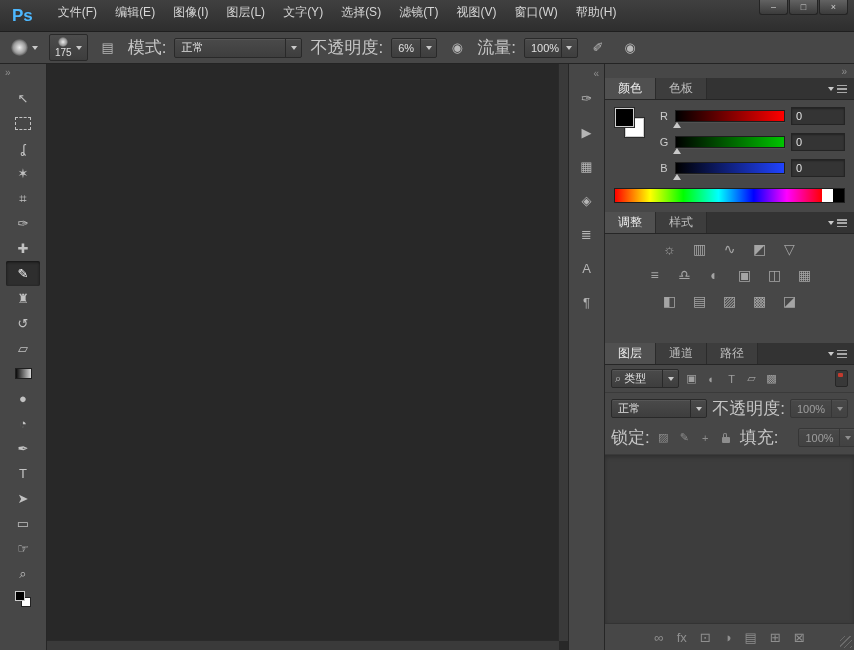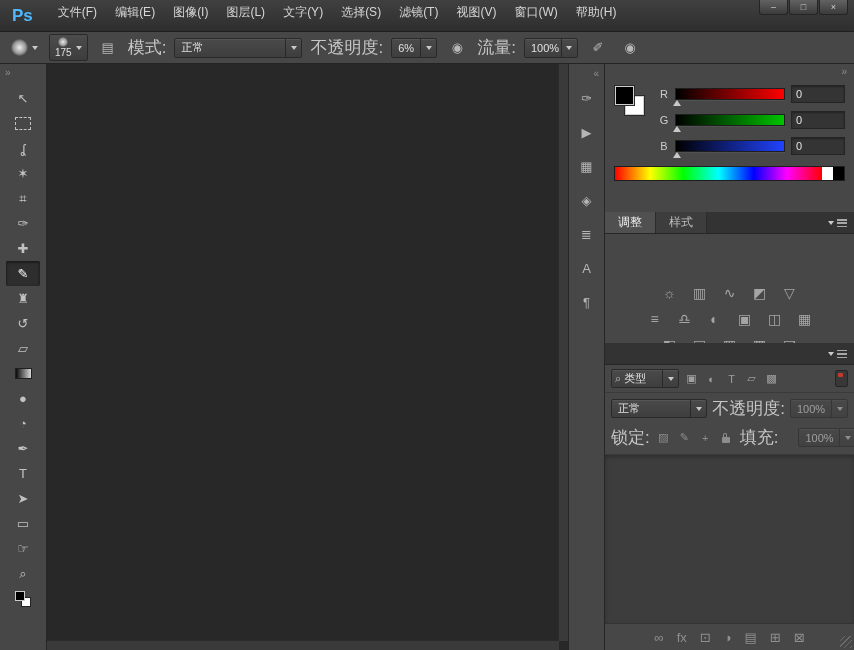--- a/index.html
+++ b/index.html
@@ -70,21 +70,21 @@
   .strip-icons{display:flex;flex-direction:column;align-items:center;}
   .strip-btn{width:26px;height:26px;margin-bottom:8px;background:transparent;border:none;color:#b5b5b5;
     font-size:13px;display:flex;align-items:center;justify-content:center;padding:0;}
 
   
   .dock{position:absolute;left:604px;top:64px;right:0;bottom:0;background:#474747;
     border-left:1px solid #262626;box-sizing:border-box;}
   .dock-head{height:14px;display:flex;justify-content:flex-end;padding:2px 8px 0;}
   .panel{position:absolute;left:0;right:0;display:flex;flex-direction:column;}
   .color-panel{top:14px;height:133px;}
-  .adjustments-panel{top:148px;height:131px;gap:44px;}
+  .adjustments-panel{top:148px;height:131px;}
   .layers-panel{top:279px;bottom:0;}
   .tabbar{height:21px;background:#333;display:flex;align-items:stretch;border-bottom:1px solid #262626;flex:none;}
   .tabs{display:flex;}
   .tab{padding:0 13px;font-size:12px;color:#bdbdbd;background:#3d3d3d;border-right:1px solid #2b2b2b;
     display:flex;align-items:center;}
   .tab.active{background:#505050;color:#ececec;}
   .panel-menu{margin-left:auto;display:flex;align-items:center;gap:3px;padding-right:7px;}
   .bars{width:10px;height:8px;background:repeating-linear-gradient(#a8a8a8 0 1.5px,transparent 1.5px 3.3px);}
   .panel-body{background:#474747;padding:7px 9px;flex:1;position:relative;box-sizing:border-box;}
 
@@ -359,20 +359,32 @@
         </button>
       </div>
   </div>
 
   <div class="dock">
     <div class="dock-head">
       <span class="collapse">»</span>
     </div>
 
     <section class="panel color-panel">
+      <div class="tabbar">
+        <div class="tabs">
+
+            <span class="tab active">颜色</span>
+
+            <span class="tab">色板</span>
+          </div>
+        <span class="panel-menu">
+            <i class="caret"></i>
+            <span class="bars"></span>
+          </span>
+      </div>
       <div class="panel-body">
         <div class="color-content">
           <div class="swatches">
             <span class="bgsw"></span>
             <span class="fgsw"></span>
           </div>
           <div class="sliders">
 
               <div class="slider-row">
                 <span class="ch-label">R</span>
@@ -444,20 +456,28 @@
             <button class="adj-btn"><span>▤</span></button>
             <button class="adj-btn"><span>▨</span></button>
             <button class="adj-btn"><span>▩</span></button>
             <button class="adj-btn"><span>◪</span></button>
           </div>
       </div>
     </section>
 
     <section class="panel layers-panel">
       <div class="tabbar">
+        <div class="tabs">
+
+            <span class="tab active">图层</span>
+
+            <span class="tab">通道</span>
+
+            <span class="tab">路径</span>
+          </div>
         <span class="panel-menu">
             <i class="caret"></i>
             <span class="bars"></span>
           </span>
       </div>
       <div class="layers-body">
         <div class="filter-row">
           <div class="select filter-select">
             <span class="mag">⌕</span>
             <span class="sel-text">类型</span>

